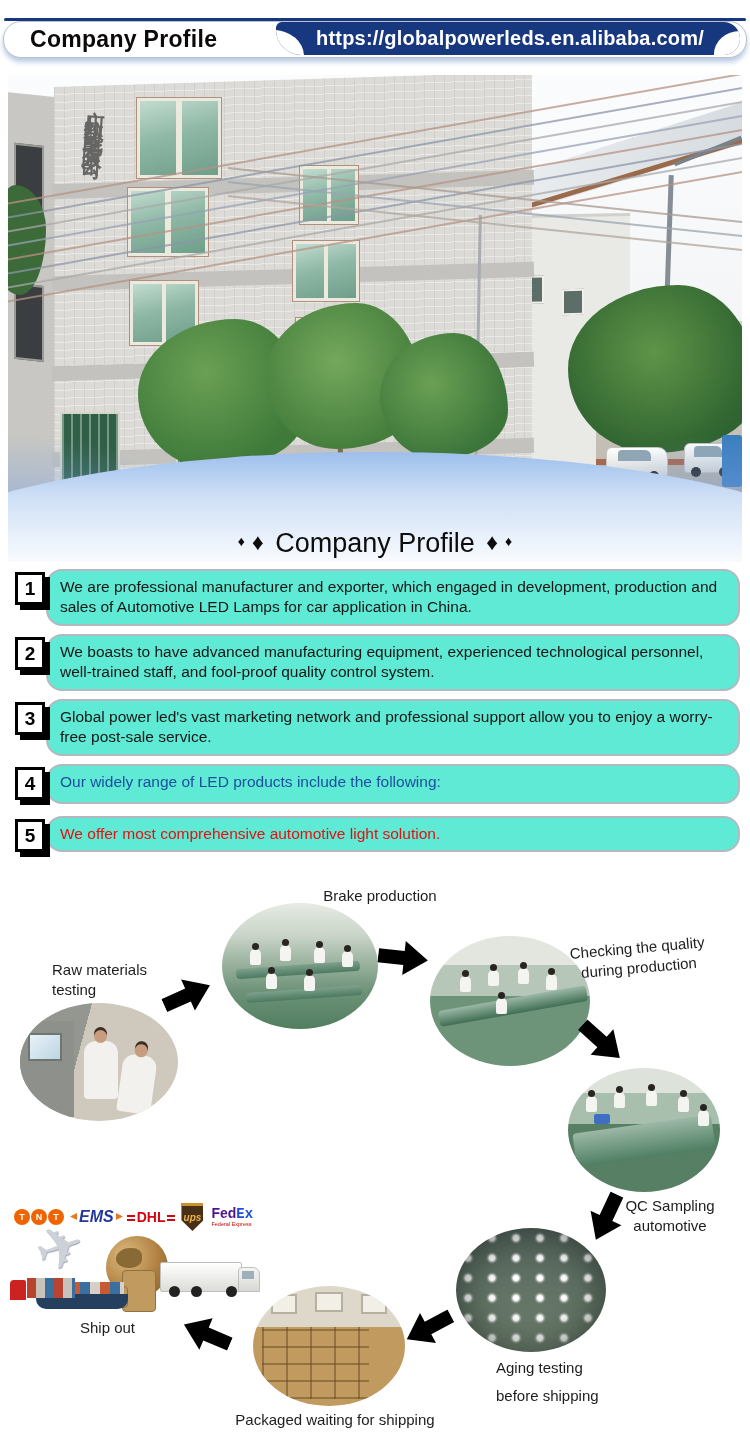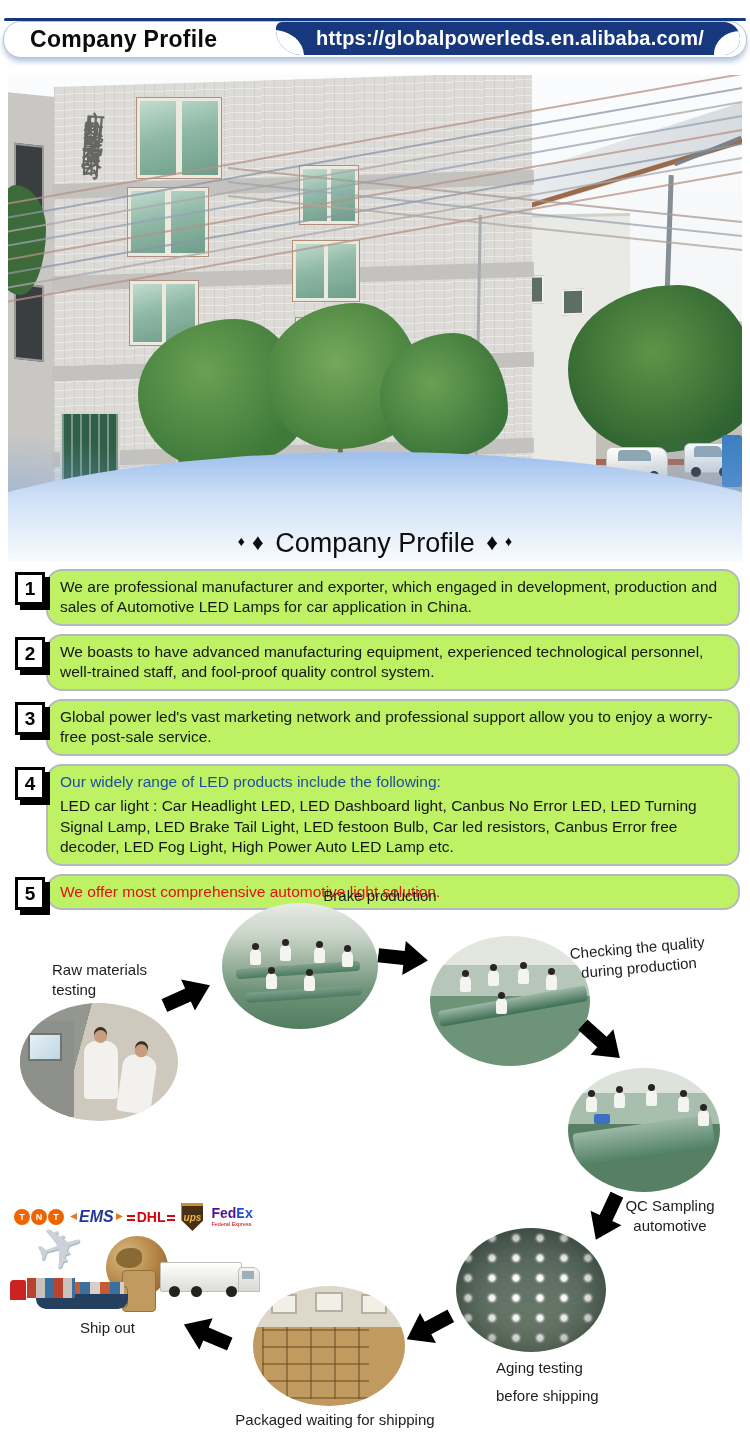--- a/index.html
+++ b/index.html
@@ -75,21 +75,21 @@
          background:radial-gradient(ellipse at 100% 100%,rgba(125,165,225,.9),rgba(125,165,225,0) 70%);}
 
   
   .sec-title{position:absolute;top:528px;left:0;width:750px;text-align:center;font-size:27px;color:#0d0d0d;z-index:45;}
   .dm-s{font-size:14px;vertical-align:6px;margin:0 3px;}
   .dm-l{font-size:23px;vertical-align:2px;margin:0 4px;}
 
   
   .items{position:absolute;top:569px;left:0;width:750px;}
   .item{position:relative;margin:0 10px 8px 12px;padding-left:34px;min-height:44px;}
-  .item-box{border:2px solid #b3b9bf;border-radius:16px;padding:6px 12px;background:#bef264;
+  .item-box{border:2px solid #b3b9bf;border-radius:16px;padding:6px 12px;background:#5eead4;
             font-size:15.5px;line-height:1.32;color:#161616;}
   .item-num{position:absolute;left:3px;top:3px;width:24px;height:27px;background:#fff;border:3px solid #000;
             box-shadow:5px 5px 0 #000;font-size:19px;font-weight:bold;text-align:center;line-height:27px;color:#000;}
   .item-heading{color:#1d4f9e;margin-bottom:4px;}
   .item-red{color:#e31111;}
 
   
   .flow{position:absolute;top:870px;left:0;width:750px;height:586px;}
   .flabel{position:absolute;font-size:15px;color:#1d1d1d;line-height:1.3;z-index:6;}
   .center-txt{position:absolute;left:118px;top:252px;width:470px;text-align:center;
@@ -275,21 +275,20 @@
     <div class="item-box">We boasts to have advanced manufacturing equipment, experienced technological personnel, well-trained staff, and fool-proof quality control system.</div>
   </div>
   <div class="item">
     <div class="item-num">3</div>
     <div class="item-box">Global power led's vast marketing network and professional support allow you to enjoy a worry-free post-sale service.</div>
   </div>
   <div class="item">
     <div class="item-num">4</div>
     <div class="item-box">
       <div class="item-heading">Our widely range of LED products include the following:</div>
-      <div>LED car light : Car Headlight LED, LED Dashboard light, Canbus No Error LED, LED Turning Signal Lamp, LED Brake Tail Light, LED festoon Bulb, Car led resistors, Canbus Error free decoder, LED Fog Light, High Power Auto LED Lamp etc.</div>
     </div>
   </div>
   <div class="item">
     <div class="item-num">5</div>
     <div class="item-box item-red">We offer most comprehensive automotive light solution.</div>
   </div>
 </div>
 
 <div class="flow">
   <div class="flabel" style="left:300px;top:16px;width:160px;text-align:center;">Brake production</div>

